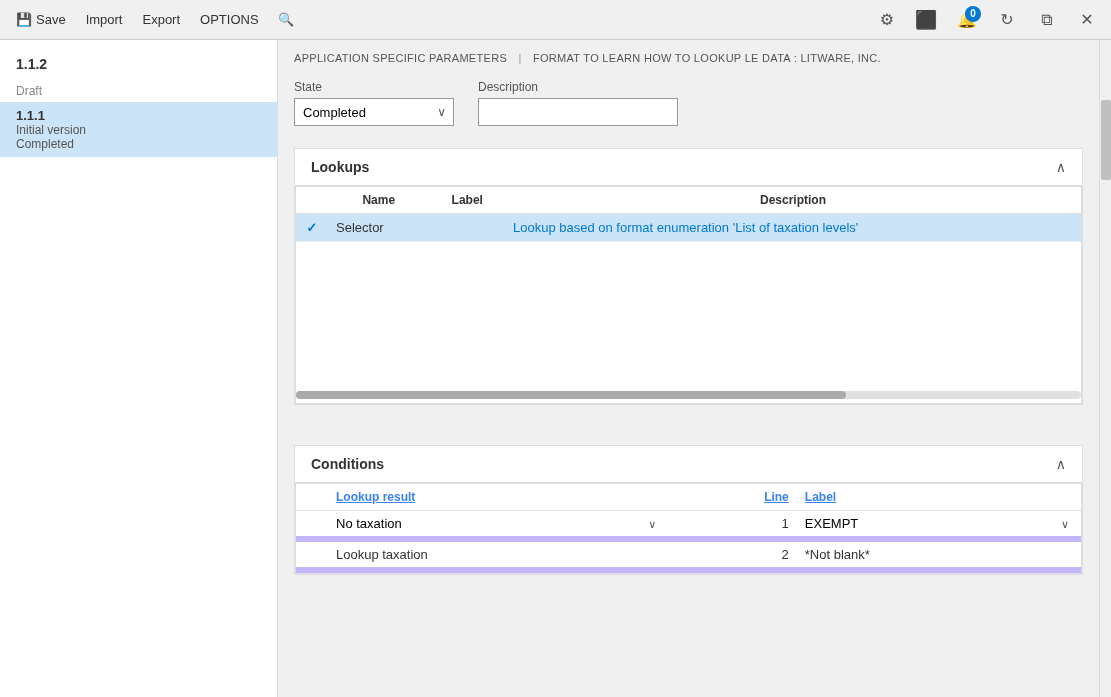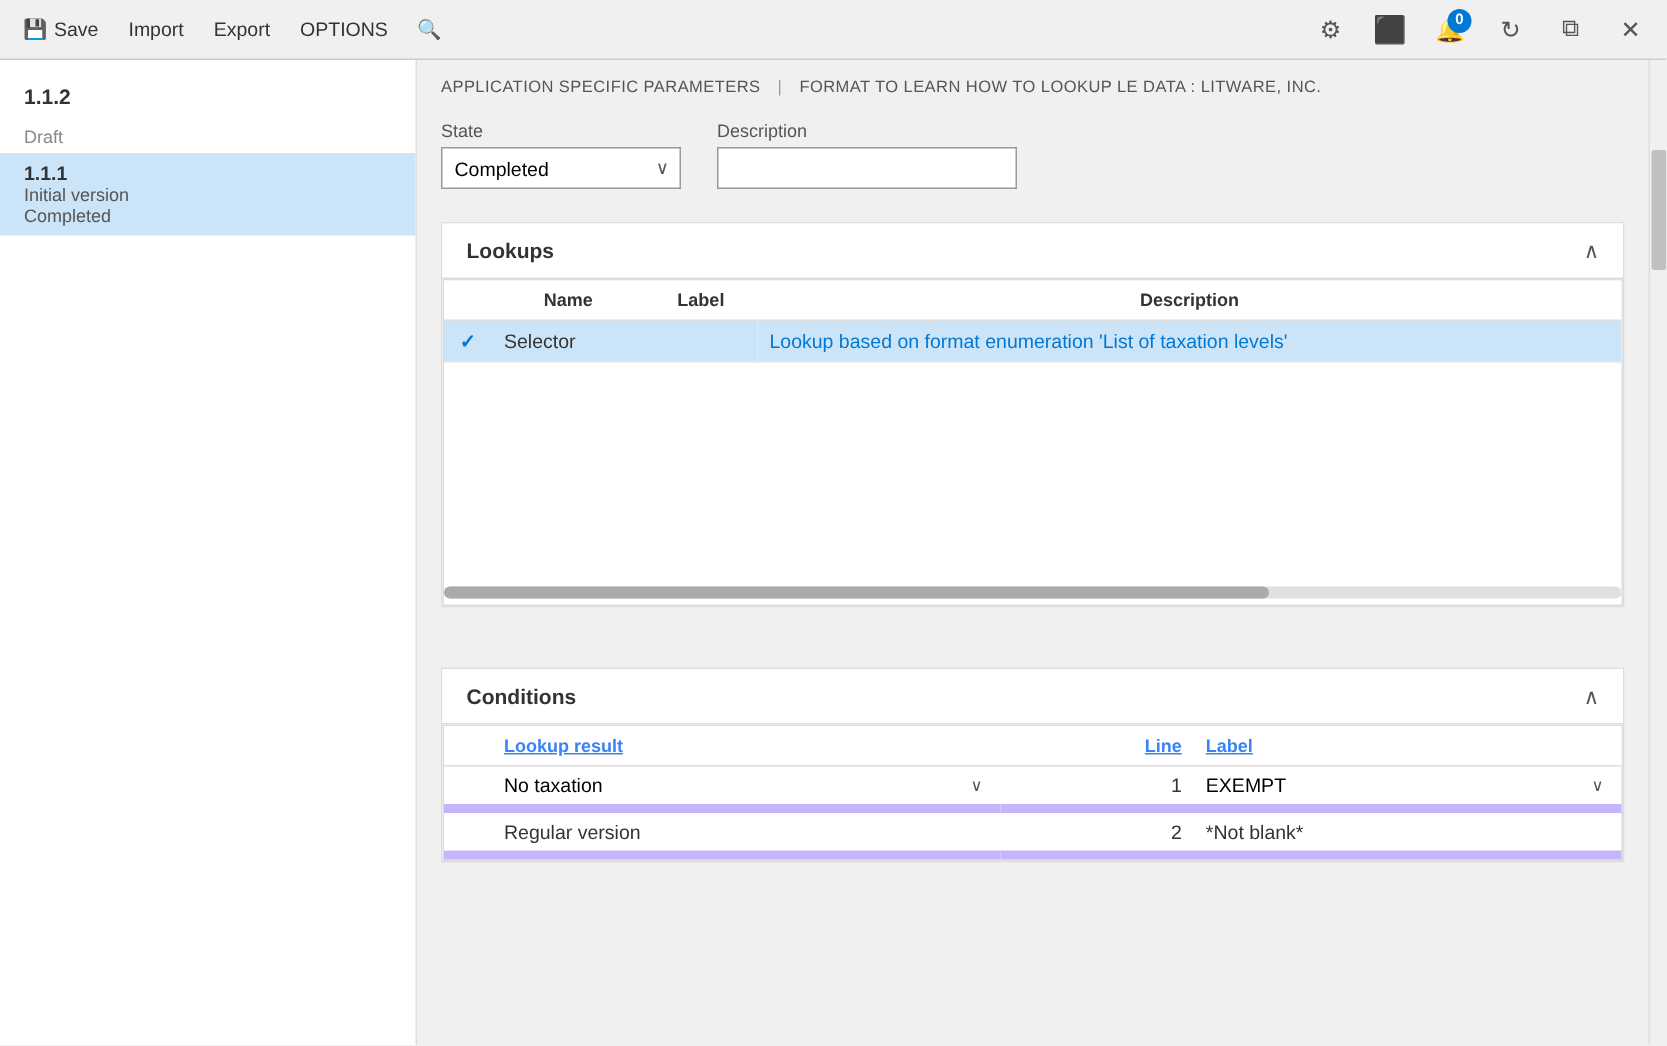--- a/index.html
+++ b/index.html
@@ -537,21 +537,21 @@
                 <td>
                   <div class="cell-select-wrapper">
                     <select class="cell-select">
                       <option>EXEMPT</option>
                     </select>
                   </div>
                 </td>
               </tr>
               <tr>
                 <td class="check-col"></td>
-                <td>Regular version</td>
+                <td>Lookup taxation</td>
                 <td class="right-align">2</td>
                 <td>*Not blank*</td>
               </tr>
             </tbody>
           </table>
         </div>
       </div>
     </div>
 
   </div>

